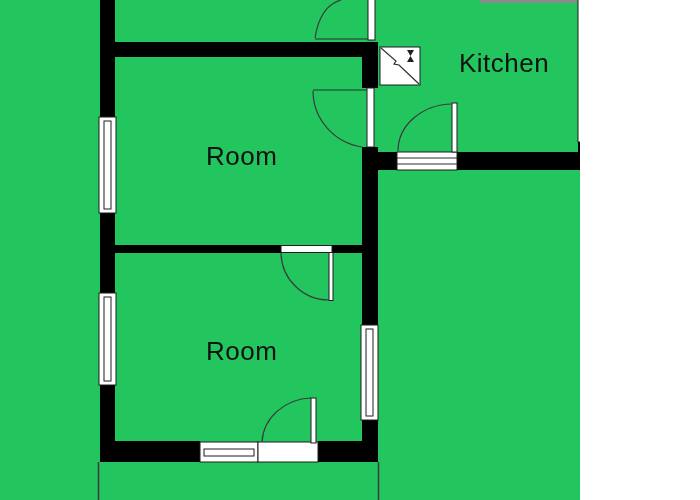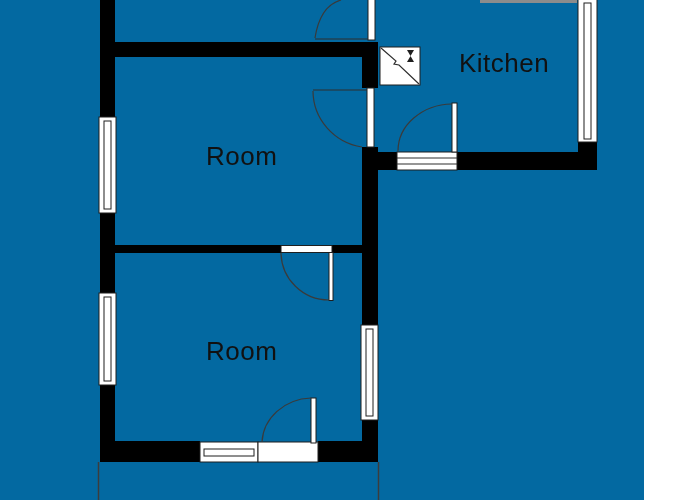--- a/index.html
+++ b/index.html
@@ -1,19 +1,19 @@
 <!DOCTYPE html>
 <html><head>
 <meta charset="utf-8">
 <style>
   html,body{margin:0;padding:0;background:#ffffff;}
   #canvas{
     position:relative;
-    width:644px;height:500px;
-    background:#0369a1;
+    width:580px;height:500px;
+    background:#22c55e;
     overflow:hidden;
     font-family:"Liberation Sans", sans-serif;
   }
   svg{display:block;}
   .wall{fill:#000000;shape-rendering:crispEdges;}
   .frame{fill:#ffffff;stroke:#1f1f1f;stroke-width:1;}
   .thin{fill:none;stroke:#2e2e2e;stroke-width:1.2;}
   .arc{fill:none;stroke:#3a3a3a;stroke-width:1.2;}
   .room-label{
     fill:#111111;

